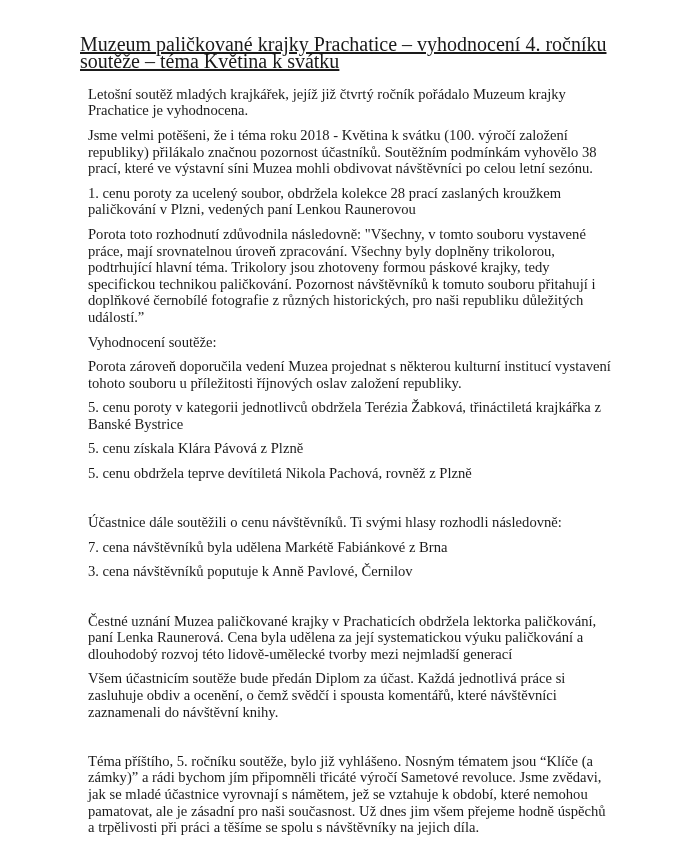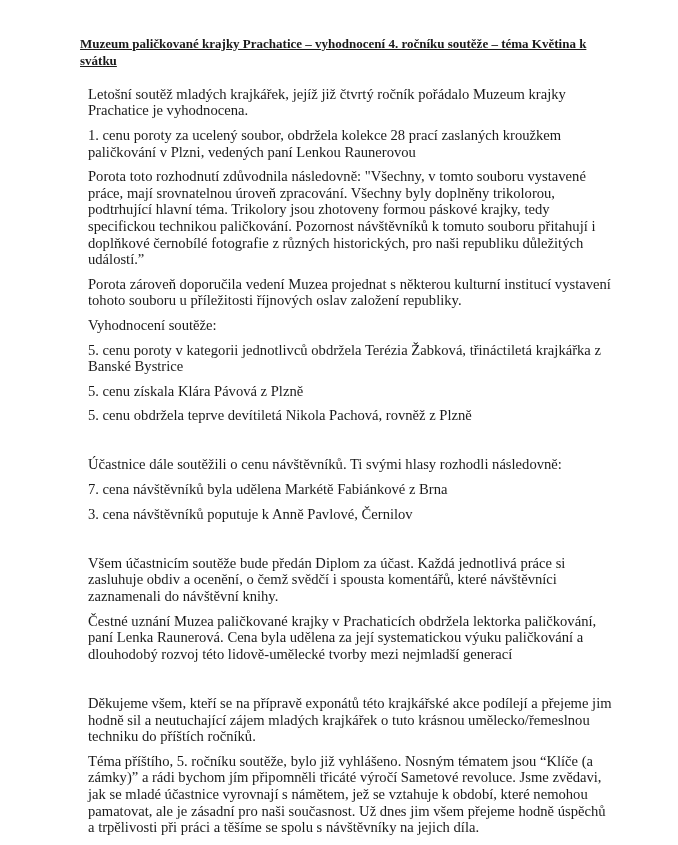--- a/index.html
+++ b/index.html
@@ -3,62 +3,62 @@
 <meta charset="utf-8">
 <style>
   html, body { margin: 0; padding: 0; background: #ffffff; }
   body { width: 678px; height: 845px; position: relative; overflow: hidden; }
   .page {
     position: absolute; left: 80px; top: 36px; width: 540px;
     font-family: "Liberation Serif", serif;
     font-size: 14.6px; line-height: 16.6px; color: #1a1a1a;
   }
   .title {
-    font-weight: bold; text-decoration: underline;
-    margin: 0 0 16.6px 0; line-height: 16.6px; font-size: 13px;
+    font-weight: normal; text-decoration: underline;
+    margin: 0 0 16.6px 0; line-height: 16.6px; font-size: 20px;
   }
   .p { margin: 8px; }
   .gap { height: 16.6px; }
   .sig-row { display: flex; justify-content: space-between; margin-top: 16.6px; text-decoration: underline; }
   .sig-right { margin-right: 54px; }
   .footer { margin-top: 16.6px; }
 </style>
 </head>
 <body>
 
 <div class="page">
   <div class="title">Muzeum paličkované krajky Prachatice – vyhodnocení 4. ročníku soutěže – téma Květina k svátku</div>
 
   <div>
     <p class="p">Letošní soutěž mladých krajkářek, jejíž již čtvrtý ročník pořádalo Muzeum krajky Prachatice je vyhodnocena.</p>
+    <p class="p">Jsme velmi potěšeni, že i téma roku 2018 - Květina k svátku (100. výročí založení republiky) přilákalo značnou pozornost účastníků. Soutěžním podmínkám vyhovělo 38 prací, které ve výstavní síni Muzea mohli obdivovat návštěvníci po celou letní sezónu.</p>
     <p class="p">1. cenu poroty za ucelený soubor, obdržela kolekce 28 prací zaslaných kroužkem paličkování v Plzni, vedených paní Lenkou Raunerovou</p>
     <p class="p">Porota toto rozhodnutí zdůvodnila následovně: "Všechny, v tomto souboru vystavené práce, mají srovnatelnou úroveň zpracování. Všechny byly doplněny trikolorou, podtrhující hlavní téma. Trikolory jsou zhotoveny formou páskové krajky, tedy specifickou technikou paličkování. Pozornost návštěvníků k tomuto souboru přitahují i doplňkové černobílé fotografie z různých historických, pro naši republiku důležitých událostí.”</p>
+    <p class="p">Vyhodnocení soutěže:</p>
     <p class="p">Porota zároveň doporučila vedení Muzea projednat s některou kulturní institucí vystavení tohoto souboru u příležitosti říjnových oslav založení republiky.</p>
-    <p class="p">Vyhodnocení soutěže:</p>
     <p class="p">5. cenu poroty v kategorii jednotlivců obdržela Terézia Žabková, třináctiletá krajkářka z Banské Bystrice</p>
     <p class="p">5. cenu získala Klára Pávová z Plzně</p>
     <p class="p">5. cenu obdržela teprve devítiletá Nikola Pachová, rovněž z Plzně</p>
   </div>
   <div class="gap"></div>
 
   <div>
     <p class="p">Účastnice dále soutěžili o cenu návštěvníků. Ti svými hlasy rozhodli následovně:</p>
     <p class="p">7. cena návštěvníků byla udělena Markétě Fabiánkové z Brna</p>
     <p class="p">3. cena návštěvníků poputuje k Anně Pavlové, Černilov</p>
   </div>
   <div class="gap"></div>
 
   <div>
+    <p class="p">Čestné uznání  Muzea paličkované krajky v Prachaticích obdržela lektorka paličkování, paní Lenka Raunerová. Cena byla udělena za její systematickou výuku paličkování a dlouhodobý rozvoj této lidově-umělecké tvorby mezi nejmladší generací</p>
     <p class="p">Všem účastnicím soutěže bude předán Diplom za účast. Každá jednotlivá práce si zasluhuje obdiv a ocenění, o čemž svědčí i spousta komentářů, které návštěvníci zaznamenali do návštěvní knihy.</p>
-    <p class="p">Čestné uznání  Muzea paličkované krajky v Prachaticích obdržela lektorka paličkování, paní Lenka Raunerová. Cena byla udělena za její systematickou výuku paličkování a dlouhodobý rozvoj této lidově-umělecké tvorby mezi nejmladší generací</p>
   </div>
   <div class="gap"></div>
 
   <div>
-    <p class="p">Děkujeme všem, kteří se na přípravě exponátů této krajkářské akce podílejí a přejeme jim hodně sil a neutuchající zájem mladých krajkářek o tuto krásnou umělecko/řemeslnou techniku do příštích ročníků.</p>
     <p class="p">Téma příštího, 5. ročníku soutěže, bylo již vyhlášeno. Nosným tématem jsou “Klíče (a zámky)” a rádi bychom jím připomněli třicáté výročí Sametové revoluce. Jsme zvědavi, jak se mladé účastnice vyrovnají s námětem, jež se vztahuje k období, které nemohou pamatovat, ale je zásadní pro naši současnost. Už dnes jim všem přejeme hodně úspěchů a trpělivosti při práci a těšíme se spolu s návštěvníky na jejich díla.</p>
   </div>
 
   <div class="sig-row">
     <span>Ing. Milan Mizera</span>
     <span class="sig-right">Ing. Martina Vakočová</span>
   </div>
 
   <div class="footer">Muzeum paličkované krajky Prachatice, 15.září 2018</div>
 </div>

